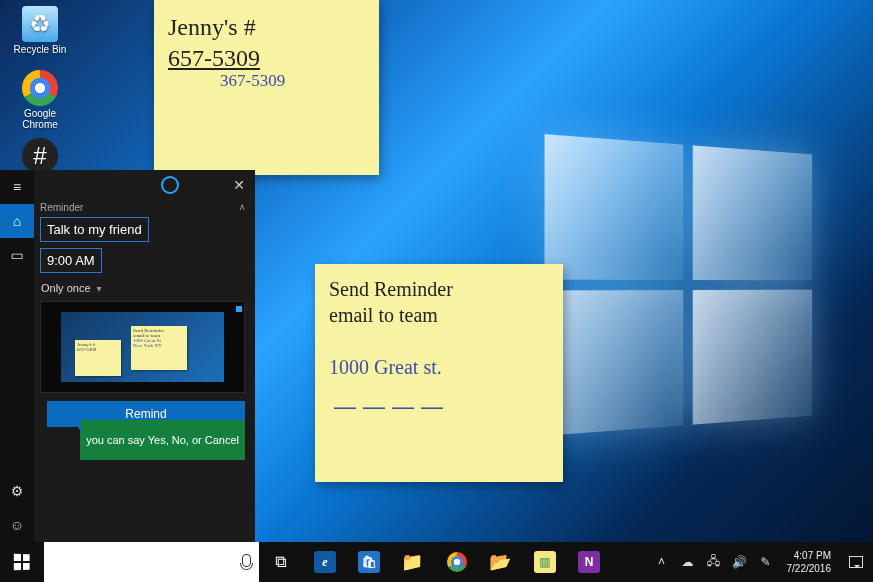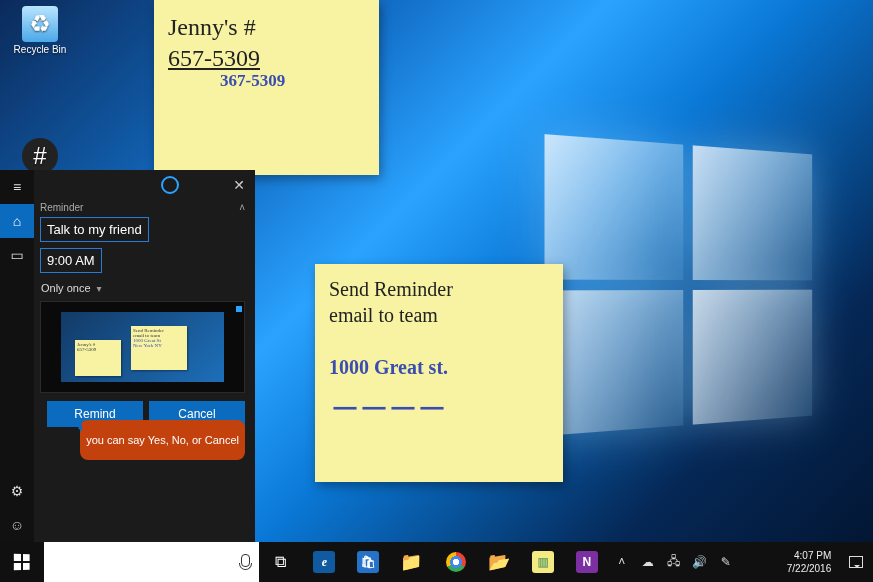--- a/index.html
+++ b/index.html
@@ -52,21 +52,21 @@
   
   .sticky {
     position: absolute;
     background: #f7f3a3;
     box-shadow: 2px 4px 10px rgba(0,0,0,0.35);
     padding: 12px 14px;
     font-family: "Segoe Script", "Comic Sans MS", cursive;
     color: #222;
     line-height: 1.3;
   }
-  .sticky .blue { color: #3b4db0; font-weight: bold; }
+  .sticky .blue { color: #3b4db0; }
   
   .cortana {
     position: absolute;
     left: 0; top: 170px;
     width: 255px; height: 372px;
     background: #1b1b1b;
     color: #fff;
   }
   .cortana-side {
     position: absolute;
@@ -168,26 +168,25 @@
     text-align: center;
     padding: 6px 0;
     font-size: 12px;
     cursor: pointer;
   }
   .hint-tip {
     margin-top: 6px;
     text-align: right;
   }
   .hint-tip span {
-    background: #c2410c;
+    background: #15803d;
     color: #fff;
     font-size: 11px;
     padding: 14px 6px;
     position: relative;
-    border-radius: 8px;
   }
   .hint-tip span::before {
     content: "";
     position: absolute;
     left: -6px; top: 4px;
     border: 4px solid transparent;
     border-right-color: #0a6bbf;
   }
   
   .taskbar {
@@ -228,21 +227,20 @@
     position: relative;
   }
   .task-spacer { flex: 1; }
   .tray { display: flex; align-items: center; }
   .tray .tb-btn { width: 26px; font-size: 12px; color: #ddd; }
   .clock {
     padding: 0 8px;
     display: flex; flex-direction: column; justify-content: center; align-items: flex-end;
     font-size: 10px; line-height: 1.35; color: #eee;
     cursor: pointer;
-    margin-left: 40px;
   }
   .notif {
     width: 34px; display: flex; align-items: center; justify-content: center; cursor: pointer;
   }
   .notif-icon { width: 14px; height: 12px; border: 1.4px solid #ddd; position: relative; }
   .notif-icon::after { content: ""; position: absolute; bottom: -4px; right: 2px; border: 3px solid transparent; border-top-color: #ddd; }
   
   .app-sq { width: 22px; height: 22px; border-radius: 3px; display: flex; align-items: center; justify-content: center; font-size: 12px; font-weight: bold; }
 </style>
 </head>
@@ -253,20 +251,24 @@
   <div class="win-logo">
     <div></div>
       <div></div>
       <div></div>
       <div></div>
   </div>
 
   <div class="desk-icon" style="top:6px">
     <div class="glyph" style="background:linear-gradient(#b9e5ff,#4aa8e8);color:#fff">♻</div>
     <div>Recycle Bin</div>
+  </div>
+  <div class="desk-icon" style="top:70px">
+    <div class="glyph" style="background:radial-gradient(circle at 50% 50%, #fff 0 20%, #4285f4 20% 40%, transparent 40%), conic-gradient(#ea4335 0 120deg, #34a853 120deg 240deg, #fbbc05 240deg 360deg);border-radius:50%"></div>
+    <div>Google Chrome</div>
   </div>
   <div class="desk-icon" style="top:138px">
     <div class="glyph" style="background:#222;color:#fff;border-radius:50%">#</div>
   </div>
 
   <div class="sticky" style="left:154px; top:0px; width:225px; height:175px; font-size:24px">
     <div>Jenny's #</div>
     <div style="text-decoration:underline">657-5309</div>
     <div class="blue" style="font-size:17px;margin-top:-4px;margin-left:52px">367-5309</div>
   </div>
@@ -304,21 +306,20 @@
         <span class="chev-down">▾</span>
       </div>
       <div class="thumb-wrap">
         <div class="thumb-inner">
           <div class="mini-note" style="left:14px;top:28px;width:46px;height:36px">Jenny's #<br>657-5309</div>
           <div class="mini-note" style="left:70px;top:14px;width:56px;height:44px">Send Reminder<br>email to team<br><span style="color:#3b4db0">1000 Great St<br>New York NY</span></div>
         </div>
       </div>
       <div class="btn-row">
         <div class="btn">Remind</div>
-        <div class="btn">Cancel</div>
       </div>
       <div class="hint-tip">
         <span>you can say Yes, No, or Cancel</span>
       </div>
     </div>
   </div>
 
   <div class="taskbar">
     <div class="start">
       <div class="win-glyph">

